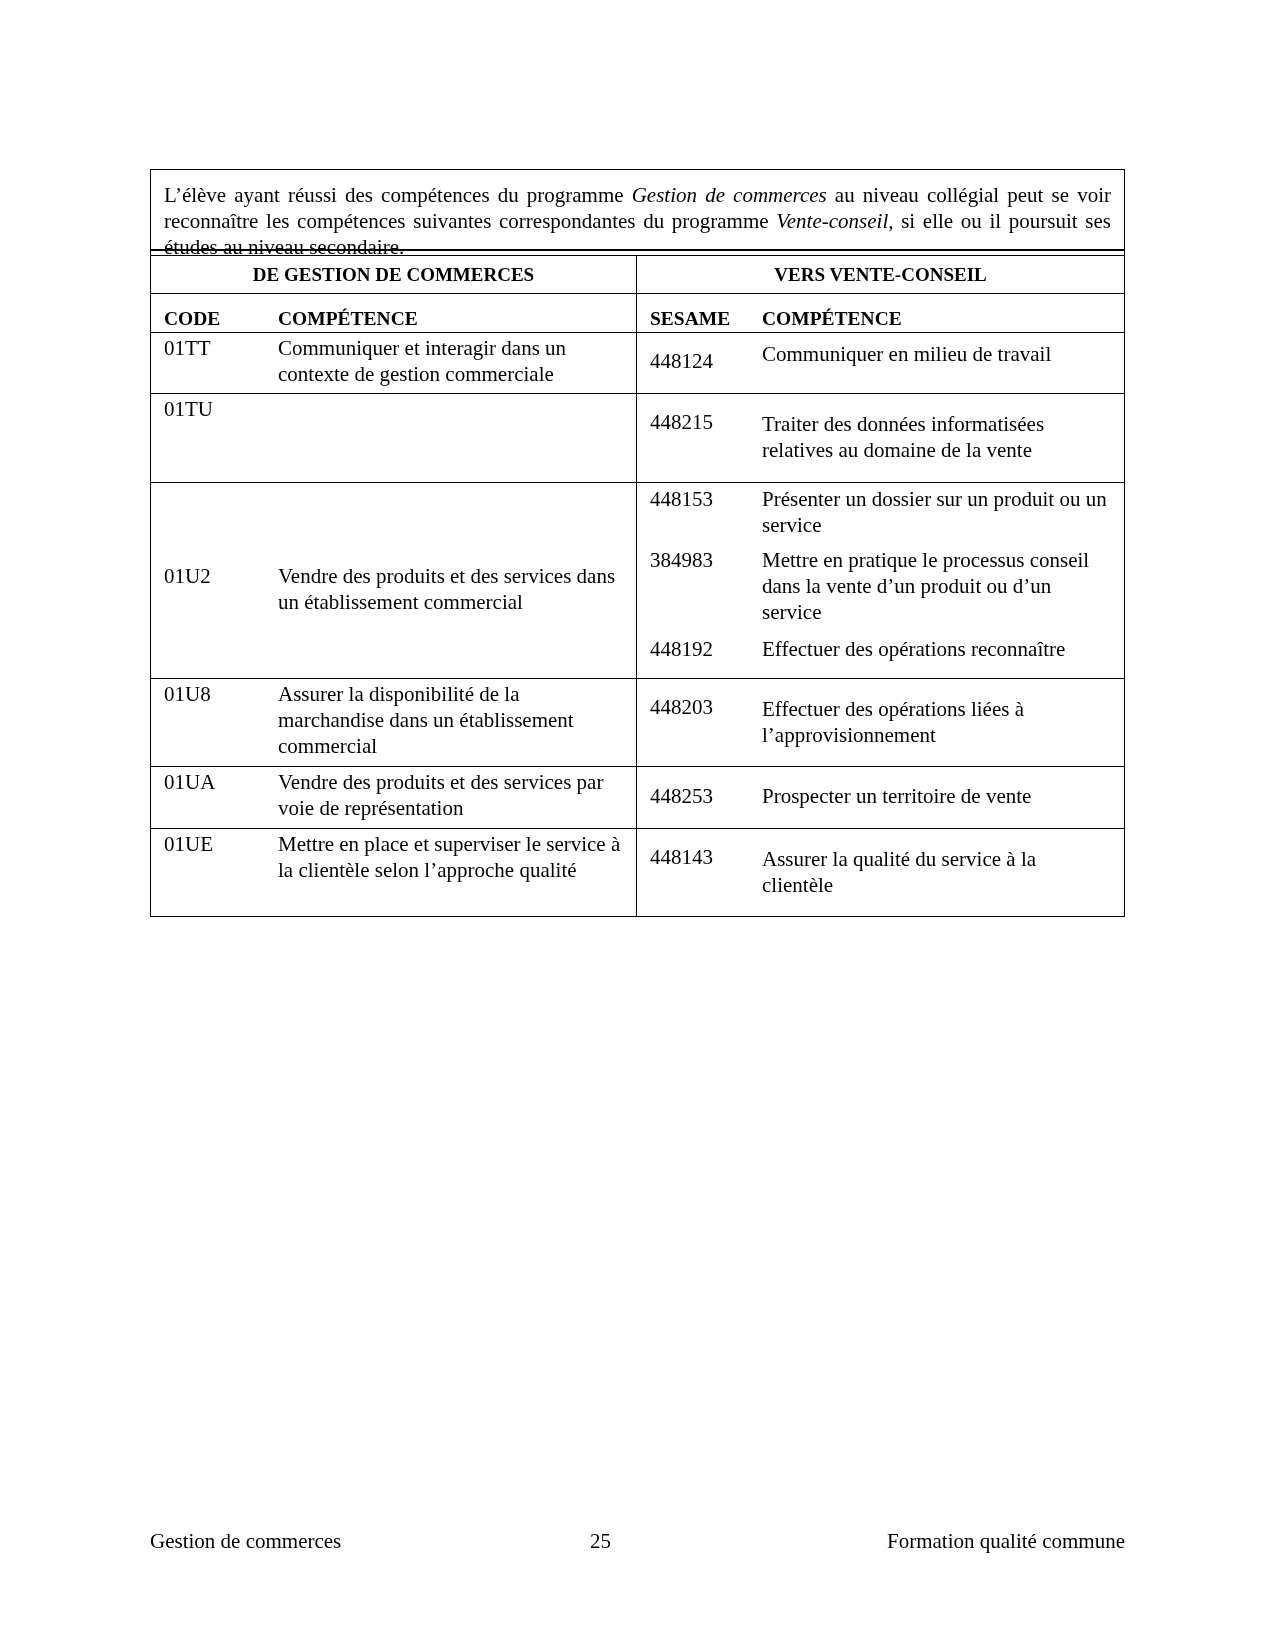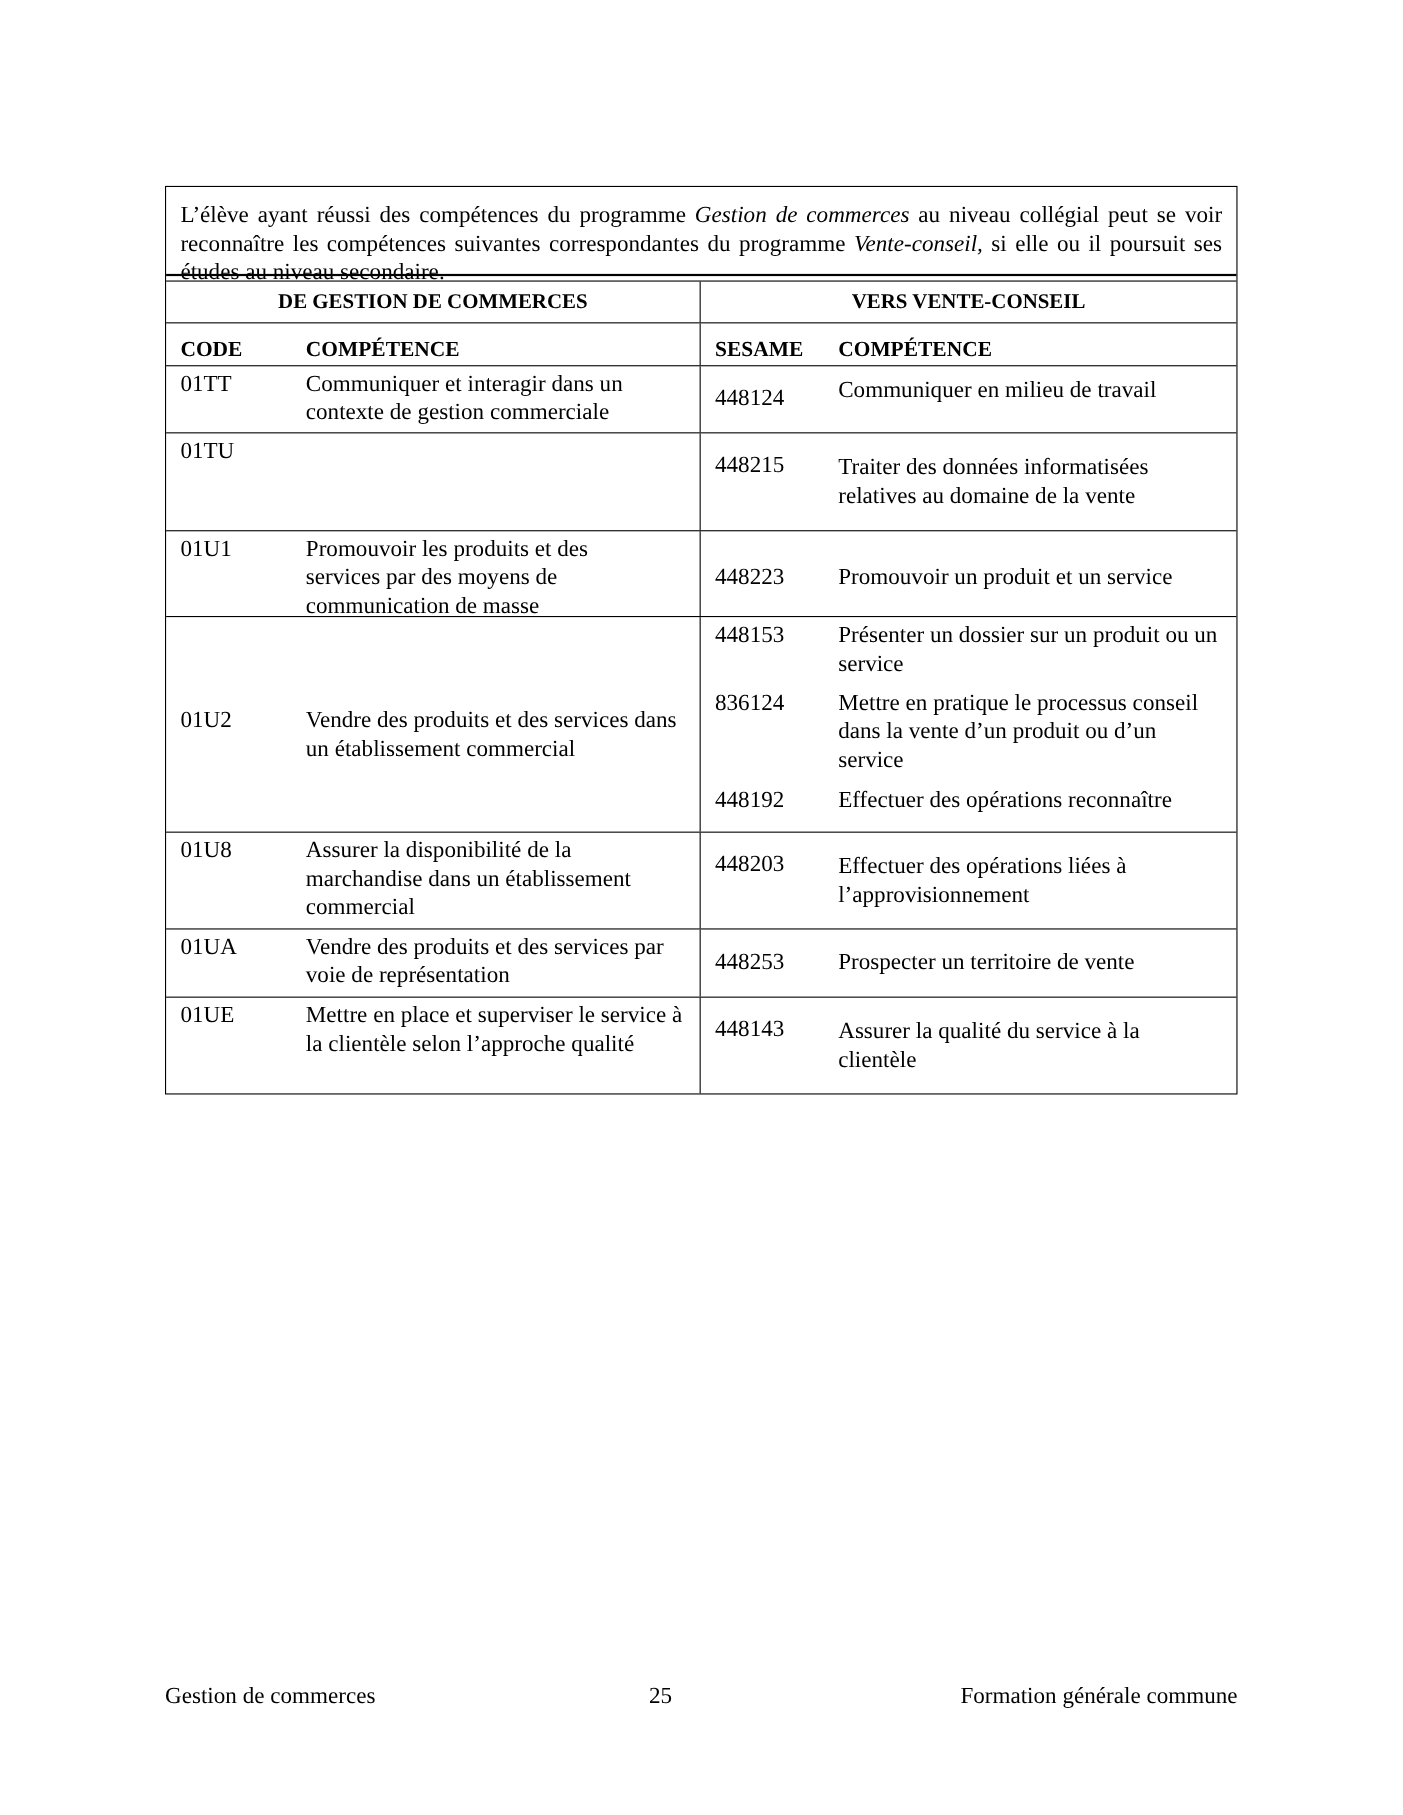--- a/index.html
+++ b/index.html
@@ -76,40 +76,30 @@
     <div class="row" style="height:89px">
       <div class="half left cell">
         <span class="code" style="top:2px">01TU</span>
       </div>
       <div class="half right cell">
         <span class="sesame" style="top:15px">448215</span>
         <span class="rcomp" style="top:17px;width:320px">Traiter des données informatisées relatives au domaine de la vente</span>
       </div>
     </div>
 
-    <div class="row" style="height:78px">
-      <div class="half left cell">
-        <span class="code" style="top:2px">01U1</span>
-        <span class="comp" style="top:2px;width:290px">Promouvoir les produits et des services par des moyens de communication de masse</span>
-      </div>
-      <div class="half right cell">
-        <span class="sesame" style="top:28px">448223</span>
-        <span class="rcomp" style="top:28px">Promouvoir un produit et un service</span>
-      </div>
-    </div>
 
     <div class="row" style="height:196px">
       <div class="half left cell">
         <span class="code" style="top:80px">01U2</span>
         <span class="comp" style="top:80px">Vendre des produits et des services dans un établissement commercial</span>
       </div>
       <div class="half right cell">
         <span class="sesame" style="top:3px">448153</span>
         <span class="rcomp" style="top:3px">Présenter un dossier sur un produit ou un service</span>
-        <span class="sesame" style="top:64px">836124</span>
+        <span class="sesame" style="top:64px">384983</span>
         <span class="rcomp" style="top:64px;width:345px">Mettre en pratique le processus conseil dans la vente d’un produit ou d’un service</span>
         <span class="sesame" style="top:153px">448192</span>
         <span class="rcomp" style="top:153px">Effectuer des opérations reconnaître</span>
       </div>
     </div>
 
     <div class="row" style="height:88px">
       <div class="half left cell">
         <span class="code" style="top:2px">01U8</span>
         <span class="comp" style="top:2px;width:330px">Assurer la disponibilité de la marchandise dans un établissement commercial</span>
@@ -140,15 +130,15 @@
         <span class="sesame" style="top:15px">448143</span>
         <span class="rcomp" style="top:17px;width:310px">Assurer la qualité du service à la clientèle</span>
       </div>
     </div>
 
 
   </div>
 
   <div class="footer" style="left:150px">Gestion de commerces</div>
   <div class="footer" style="left:590px">25</div>
-  <div class="footer" style="right:150px;text-align:right">Formation générale commune</div>
+  <div class="footer" style="right:150px;text-align:right">Formation qualité commune</div>
 
 </div>
 
 </body></html>

